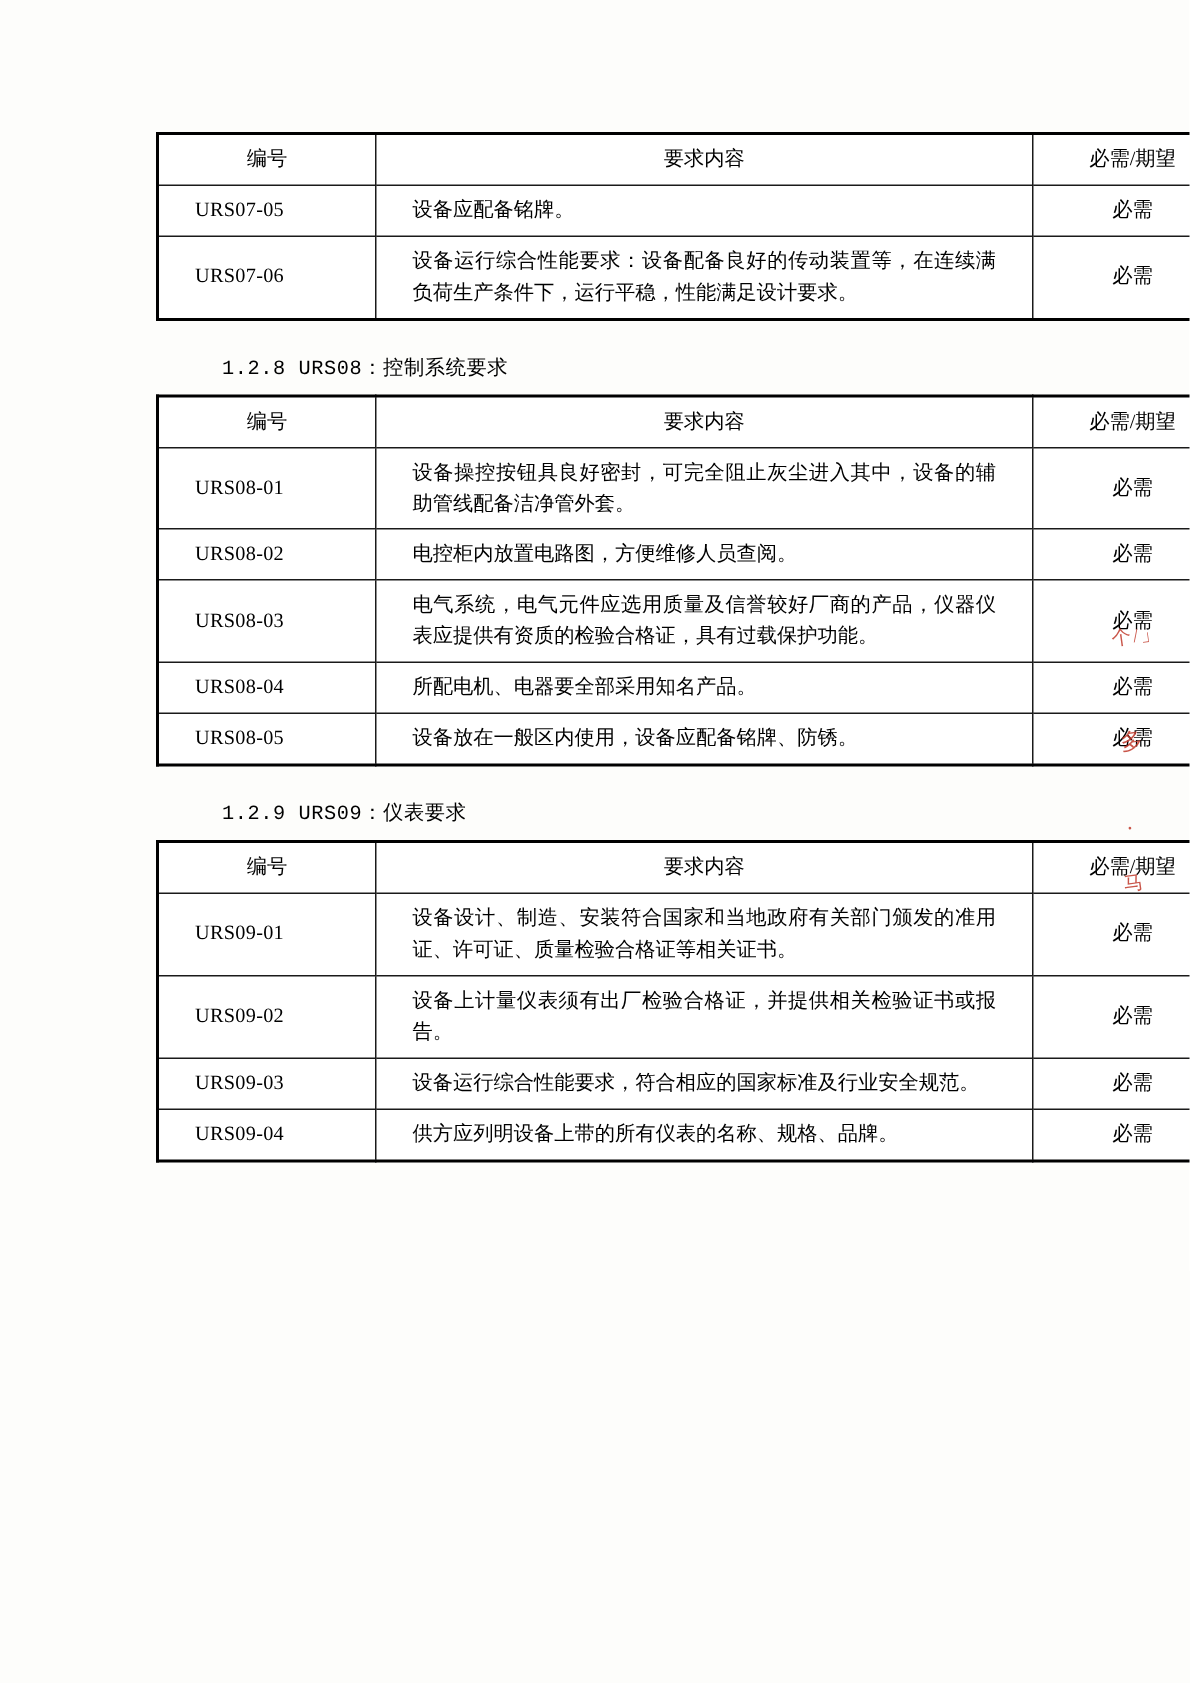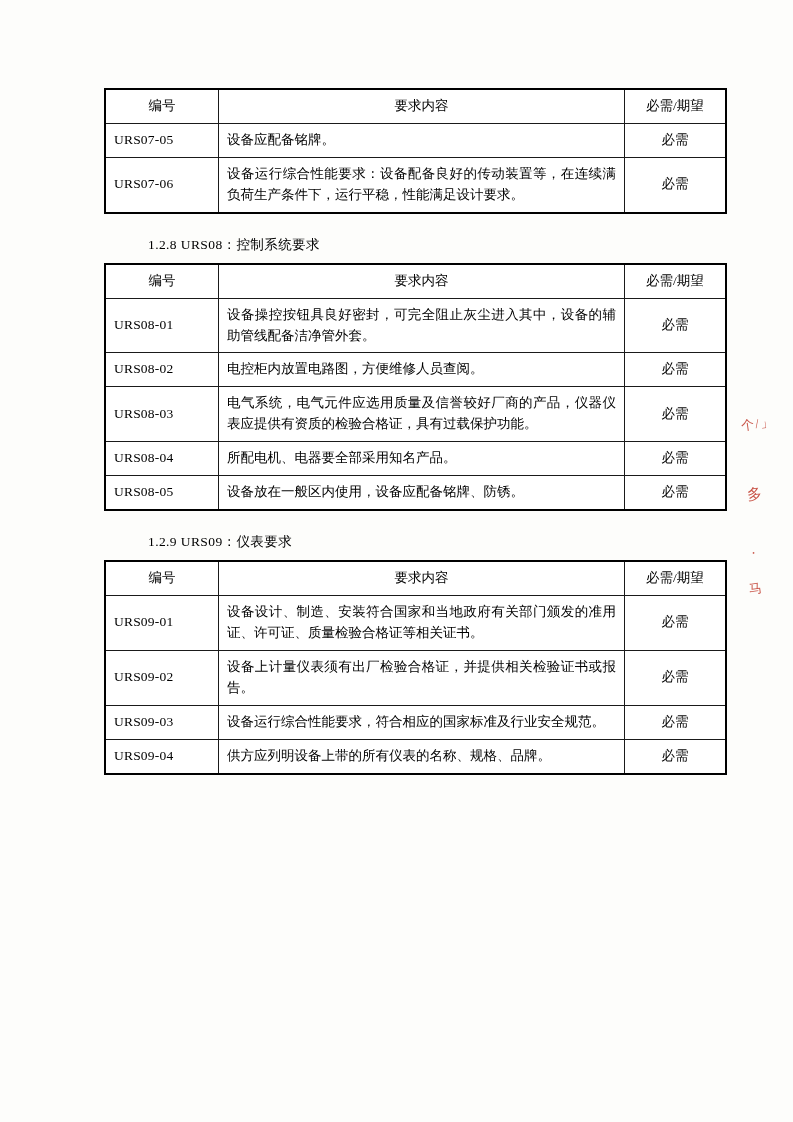--- a/index.html
+++ b/index.html
@@ -29,21 +29,21 @@
     width: 585px;
   }
   table.req {
     border-collapse: collapse;
     width: 585px;
     table-layout: fixed;
     background: #ffffff;
   }
   table.req td, table.req th {
     border: 1px solid #1a1a1a;
-    padding: 6px 8px;
+    padding: 6px 24px;
     font-size: 13.5px;
     line-height: 1.55;
     vertical-align: middle;
     font-family: "Liberation Serif", "DejaVu Serif", serif;
   }
   table.req {
     border: 2px solid #000;
   }
   .col-id { width: 96px; text-align: left; }
   .col-body { width: 389px; text-align: left; }
@@ -54,21 +54,21 @@
     font-weight: normal;
     padding-top: 9px;
     padding-bottom: 9px;
   }
   .hdr-center { text-align: center; }
 
   .section-title {
     font-size: 13.5px;
     margin: 22px 0 9px 44px;
     letter-spacing: 0.4px;
-    font-family: Liberation Serif, serif;
+    font-family: Liberation Mono, monospace;
   }
 
   .id-cell {
     letter-spacing: 0.2px;
     font-size: 13px;
   }
   .body-cell {
     text-align: justify;
     text-justify: inter-ideograph;
   }

